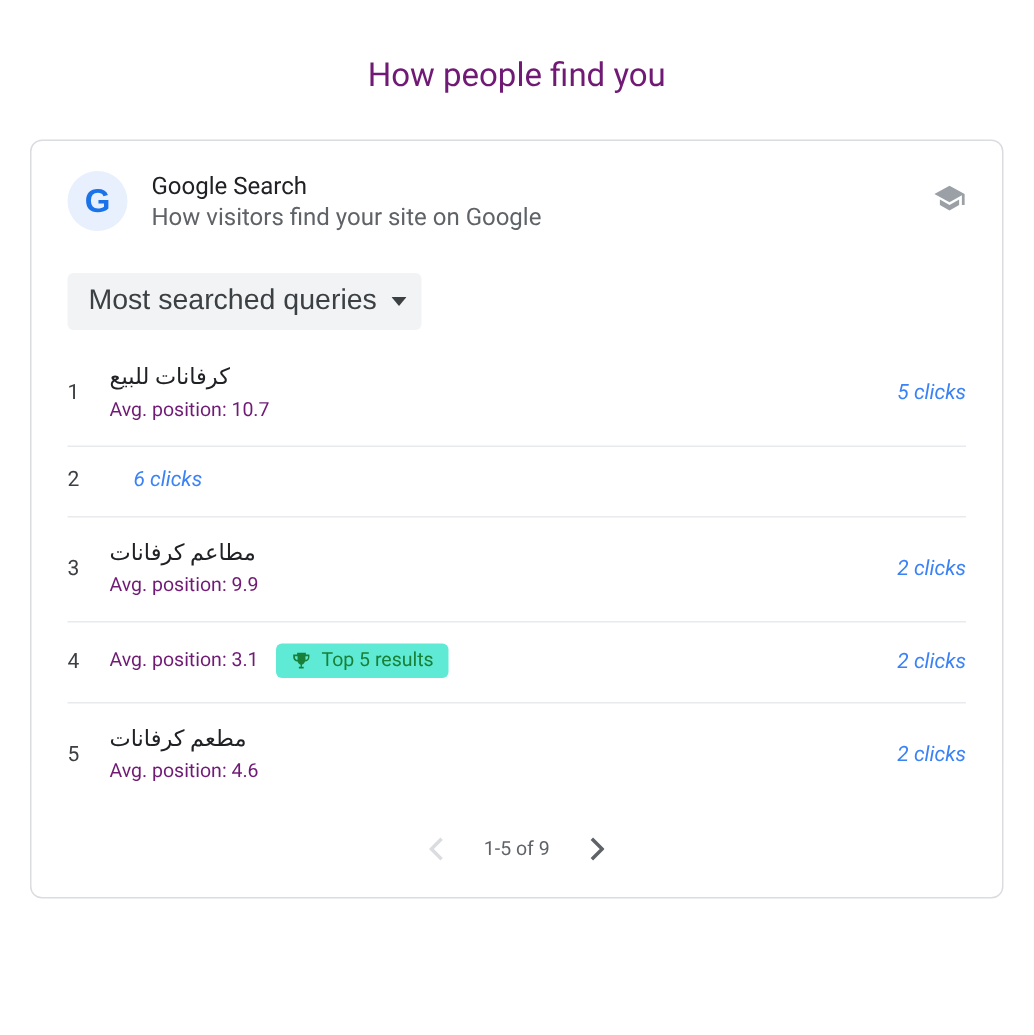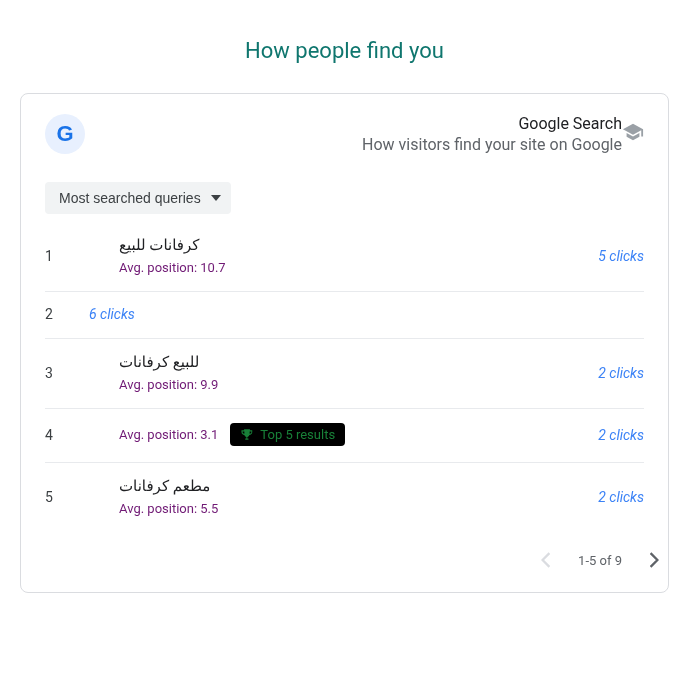--- a/index.html
+++ b/index.html
@@ -6,21 +6,21 @@
     body {
       font-family: 'Google Sans', Roboto, Arial, sans-serif;
       background: #fff;
       padding: 20px;
       width: 689px;
     }
     .page-title {
       text-align: center;
       font-size: 22px;
       font-weight: 400;
-      color: #0f766e;
+      color: #701a75;
       margin: 18px 0 30px;
     }
     .card {
       border: 1px solid #dadce0;
       border-radius: 8px;
       padding: 0;
       overflow: hidden;
     }
     .card-header {
       display: flex;
@@ -37,59 +37,59 @@
       justify-content: center;
       margin-right: 16px;
       flex-shrink: 0;
     }
     .logo-g {
       font-size: 22px;
       font-weight: 700;
       color: #1a73e8;
       font-family: Arial, sans-serif;
     }
-    .header-text { flex: 1; text-align: right; }
+    .header-text { flex: 1; }
     .card-title {
       font-size: 16px;
       color: #202124;
       margin-bottom: 2px;
     }
     .card-subtitle {
       font-size: 16px;
       color: #5f6368;
     }
     .grad-icon { color: #9aa0a6; }
     .filter-row { padding: 20px 24px 8px; }
     .filter-chip {
       display: inline-flex;
       align-items: center;
       background: #f1f3f4;
       border: none;
       border-radius: 4px;
       padding: 8px 10px 8px 14px;
-      font-size: 14px;
+      font-size: 19px;
       color: #3c4043;
       cursor: pointer;
     }
     .filter-chip svg { margin-left: 10px; }
     .query-list { padding: 0 24px; }
     .query-row {
       display: flex;
       align-items: center;
       border-bottom: 1px solid #e8eaed;
       padding: 14px 0 16px;
     }
     .query-row:last-child { border-bottom: none; }
     .row-index {
       width: 28px;
       font-size: 14px;
       color: #3c4043;
       flex-shrink: 0;
     }
-    .row-main { flex: 1; min-width: 0; margin-left: 46px; }
+    .row-main { flex: 1; min-width: 0; }
     .query-text {
       font-size: 15px;
       color: #202124;
       margin-bottom: 6px;
       direction: rtl;
       text-align: left;
       unicode-bidi: plaintext;
     }
     .position-line {
       display: flex;
@@ -97,37 +97,37 @@
       gap: 12px;
     }
     .avg-pos {
       font-size: 13px;
       color: #701a75;
     }
     .badge {
       display: inline-flex;
       align-items: center;
       gap: 6px;
-      background: #000000;
+      background: #5eead4;
       color: #188038;
       font-size: 13px;
       padding: 4px 10px;
       border-radius: 4px;
     }
     .clicks {
       font-size: 14px;
       color: #3b82f6;
       white-space: nowrap;
       margin-left: 16px;
       font-style: italic;
     }
     .pagination {
       display: flex;
       align-items: center;
-      justify-content: flex-end;
+      justify-content: center;
       gap: 18px;
       padding: 14px 0 18px;
     }
     .page-btn {
       background: none;
       border: none;
       cursor: pointer;
       display: flex;
       align-items: center;
       justify-content: center;
@@ -179,21 +179,21 @@
         </div>
         <div class="clicks">5 clicks</div>
       </div>
       <div class="query-row">
         <div class="row-index">2</div>
         <div class="clicks">6 clicks</div>
       </div>
       <div class="query-row">
         <div class="row-index">3</div>
         <div class="row-main">
-          <div class="query-text">للبيع كرفانات</div>
+          <div class="query-text">مطاعم كرفانات</div>
           <div class="position-line">
             <span class="avg-pos">Avg. position: 9.9</span>
           </div>
         </div>
         <div class="clicks">2 clicks</div>
       </div>
       <div class="query-row">
         <div class="row-index">4</div>
         <div class="row-main">
           <div class="position-line">
@@ -206,21 +206,21 @@
             </span>
           </div>
         </div>
         <div class="clicks">2 clicks</div>
       </div>
       <div class="query-row">
         <div class="row-index">5</div>
         <div class="row-main">
           <div class="query-text">مطعم كرفانات</div>
           <div class="position-line">
-            <span class="avg-pos">Avg. position: 5.5</span>
+            <span class="avg-pos">Avg. position: 4.6</span>
           </div>
         </div>
         <div class="clicks">2 clicks</div>
       </div>
     </div>
 
   <div class="pagination">
     <button class="page-btn disabled">
       <svg width="10" height="16" viewBox="0 0 8 14" fill="none">
           <path d="M7 1L1 7l6 6" stroke="currentColor" stroke-width="2"></path>

